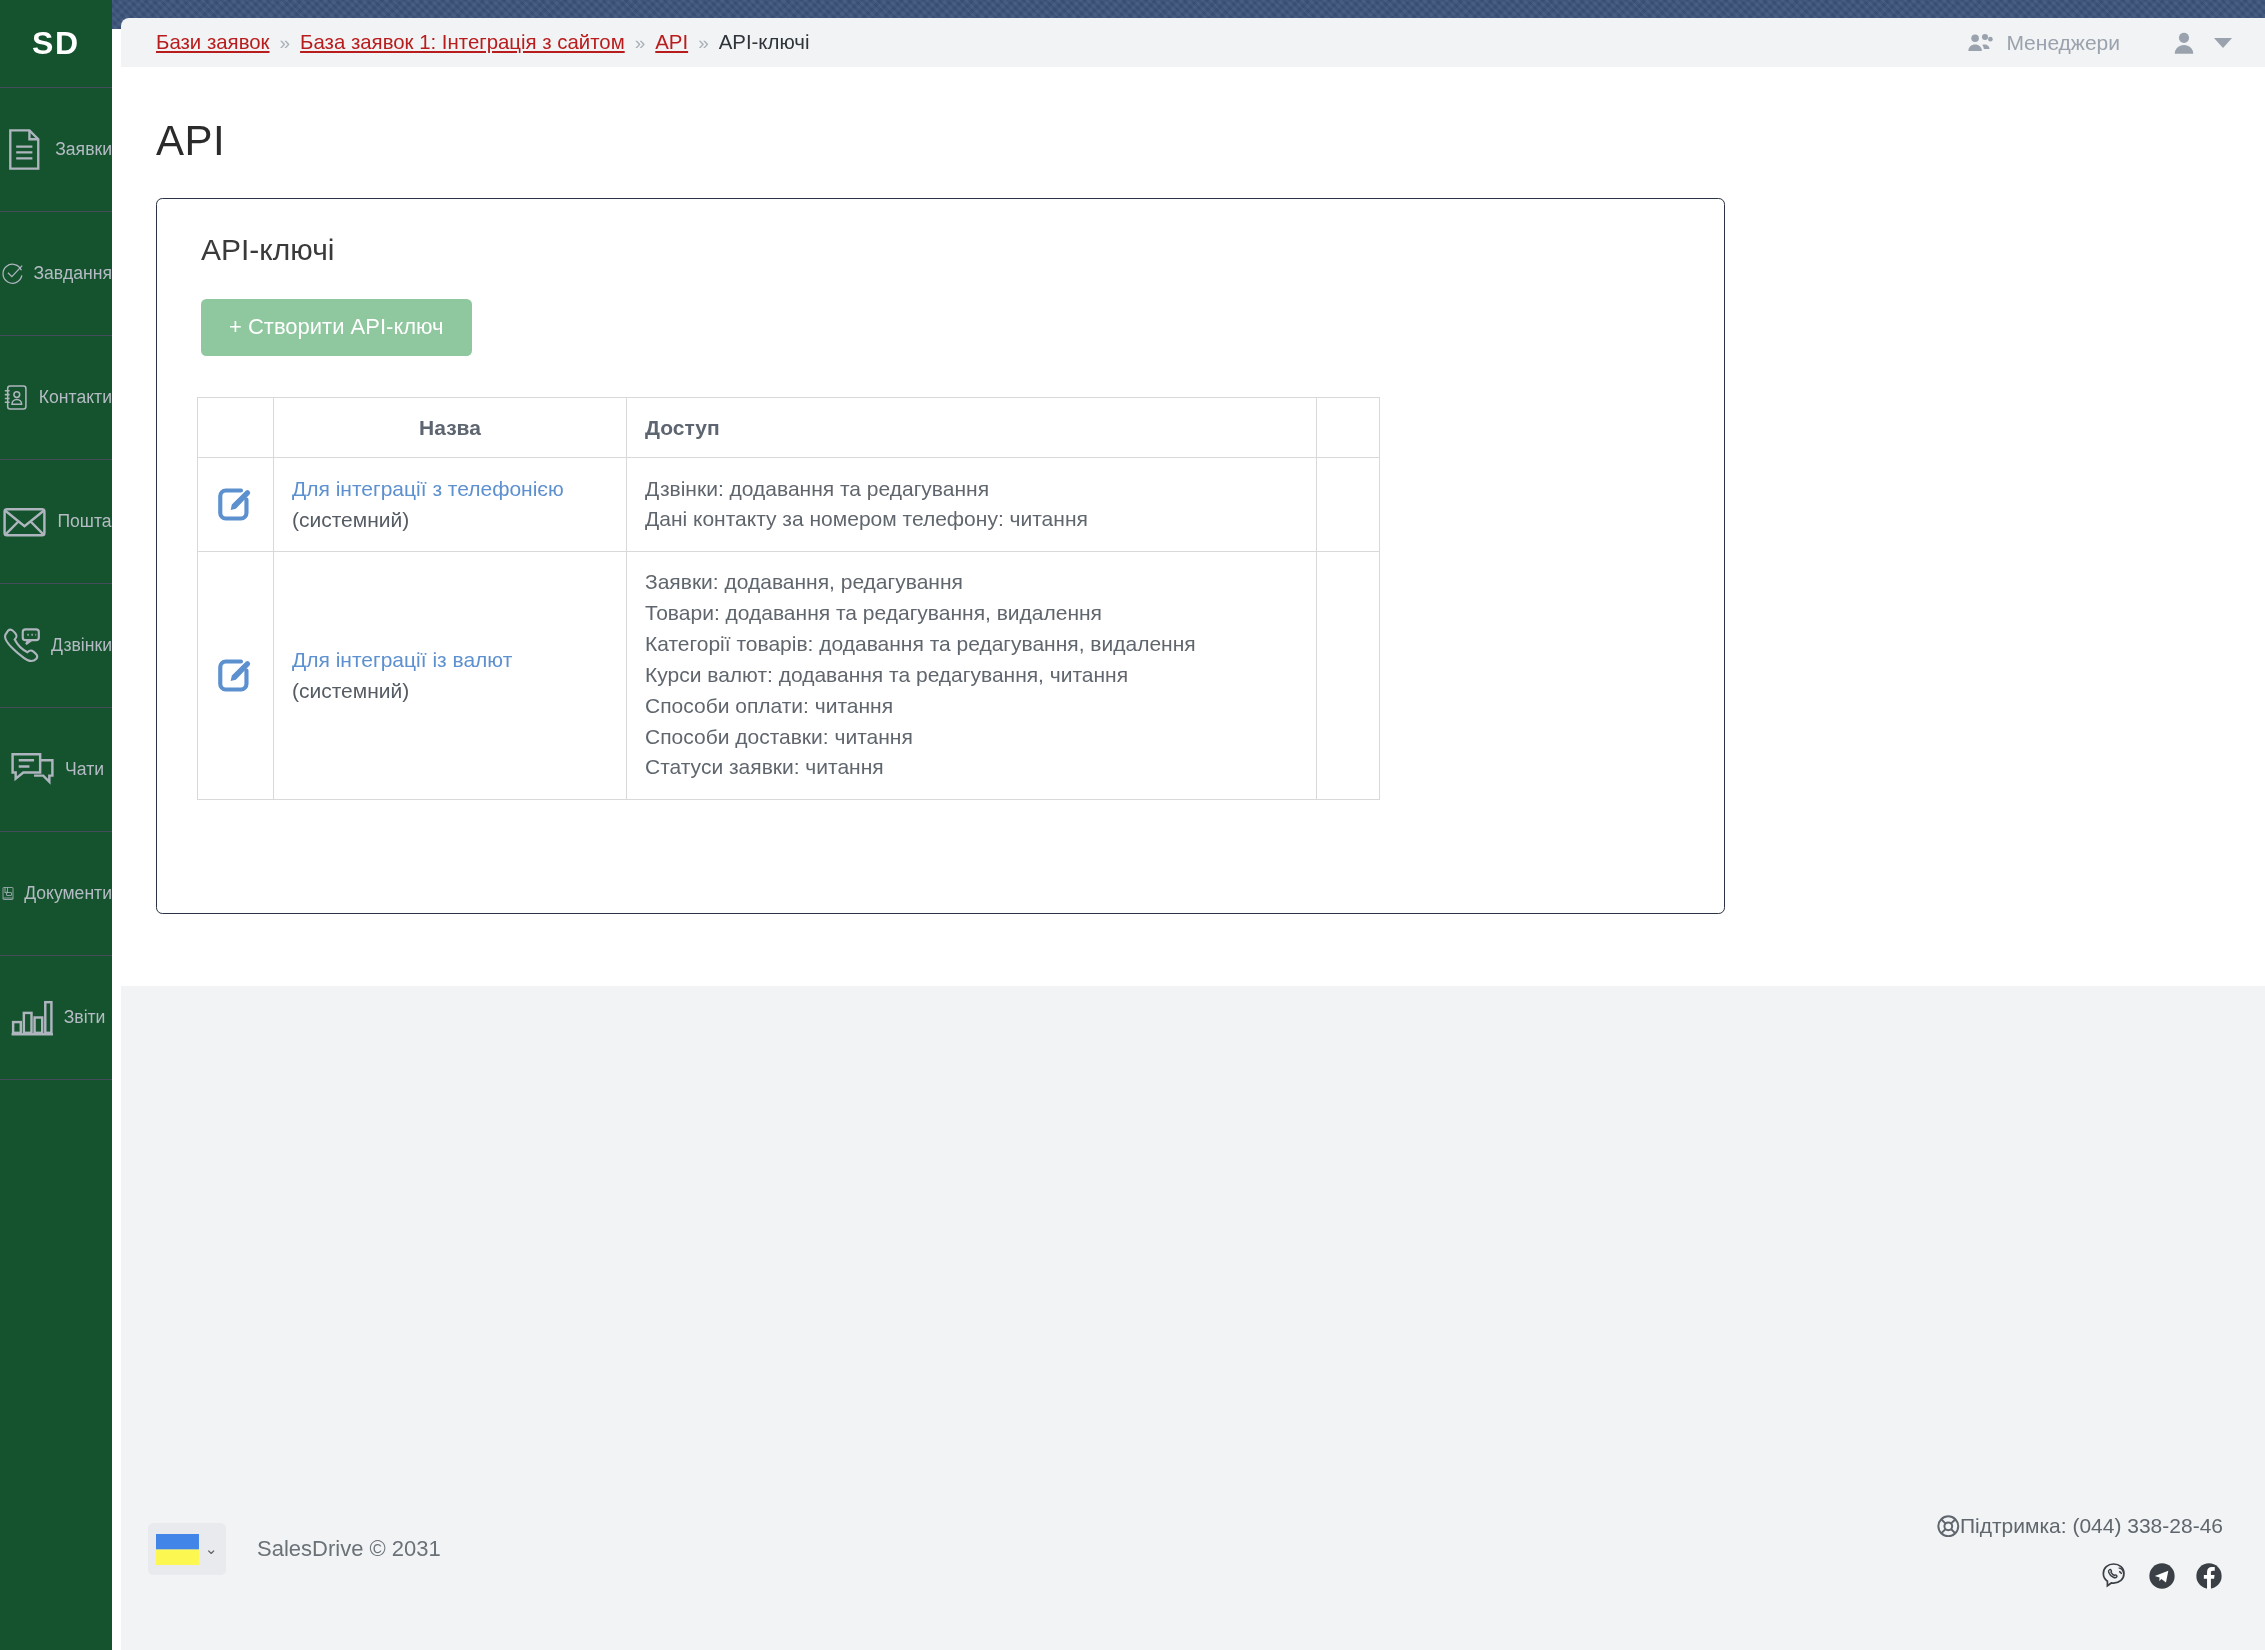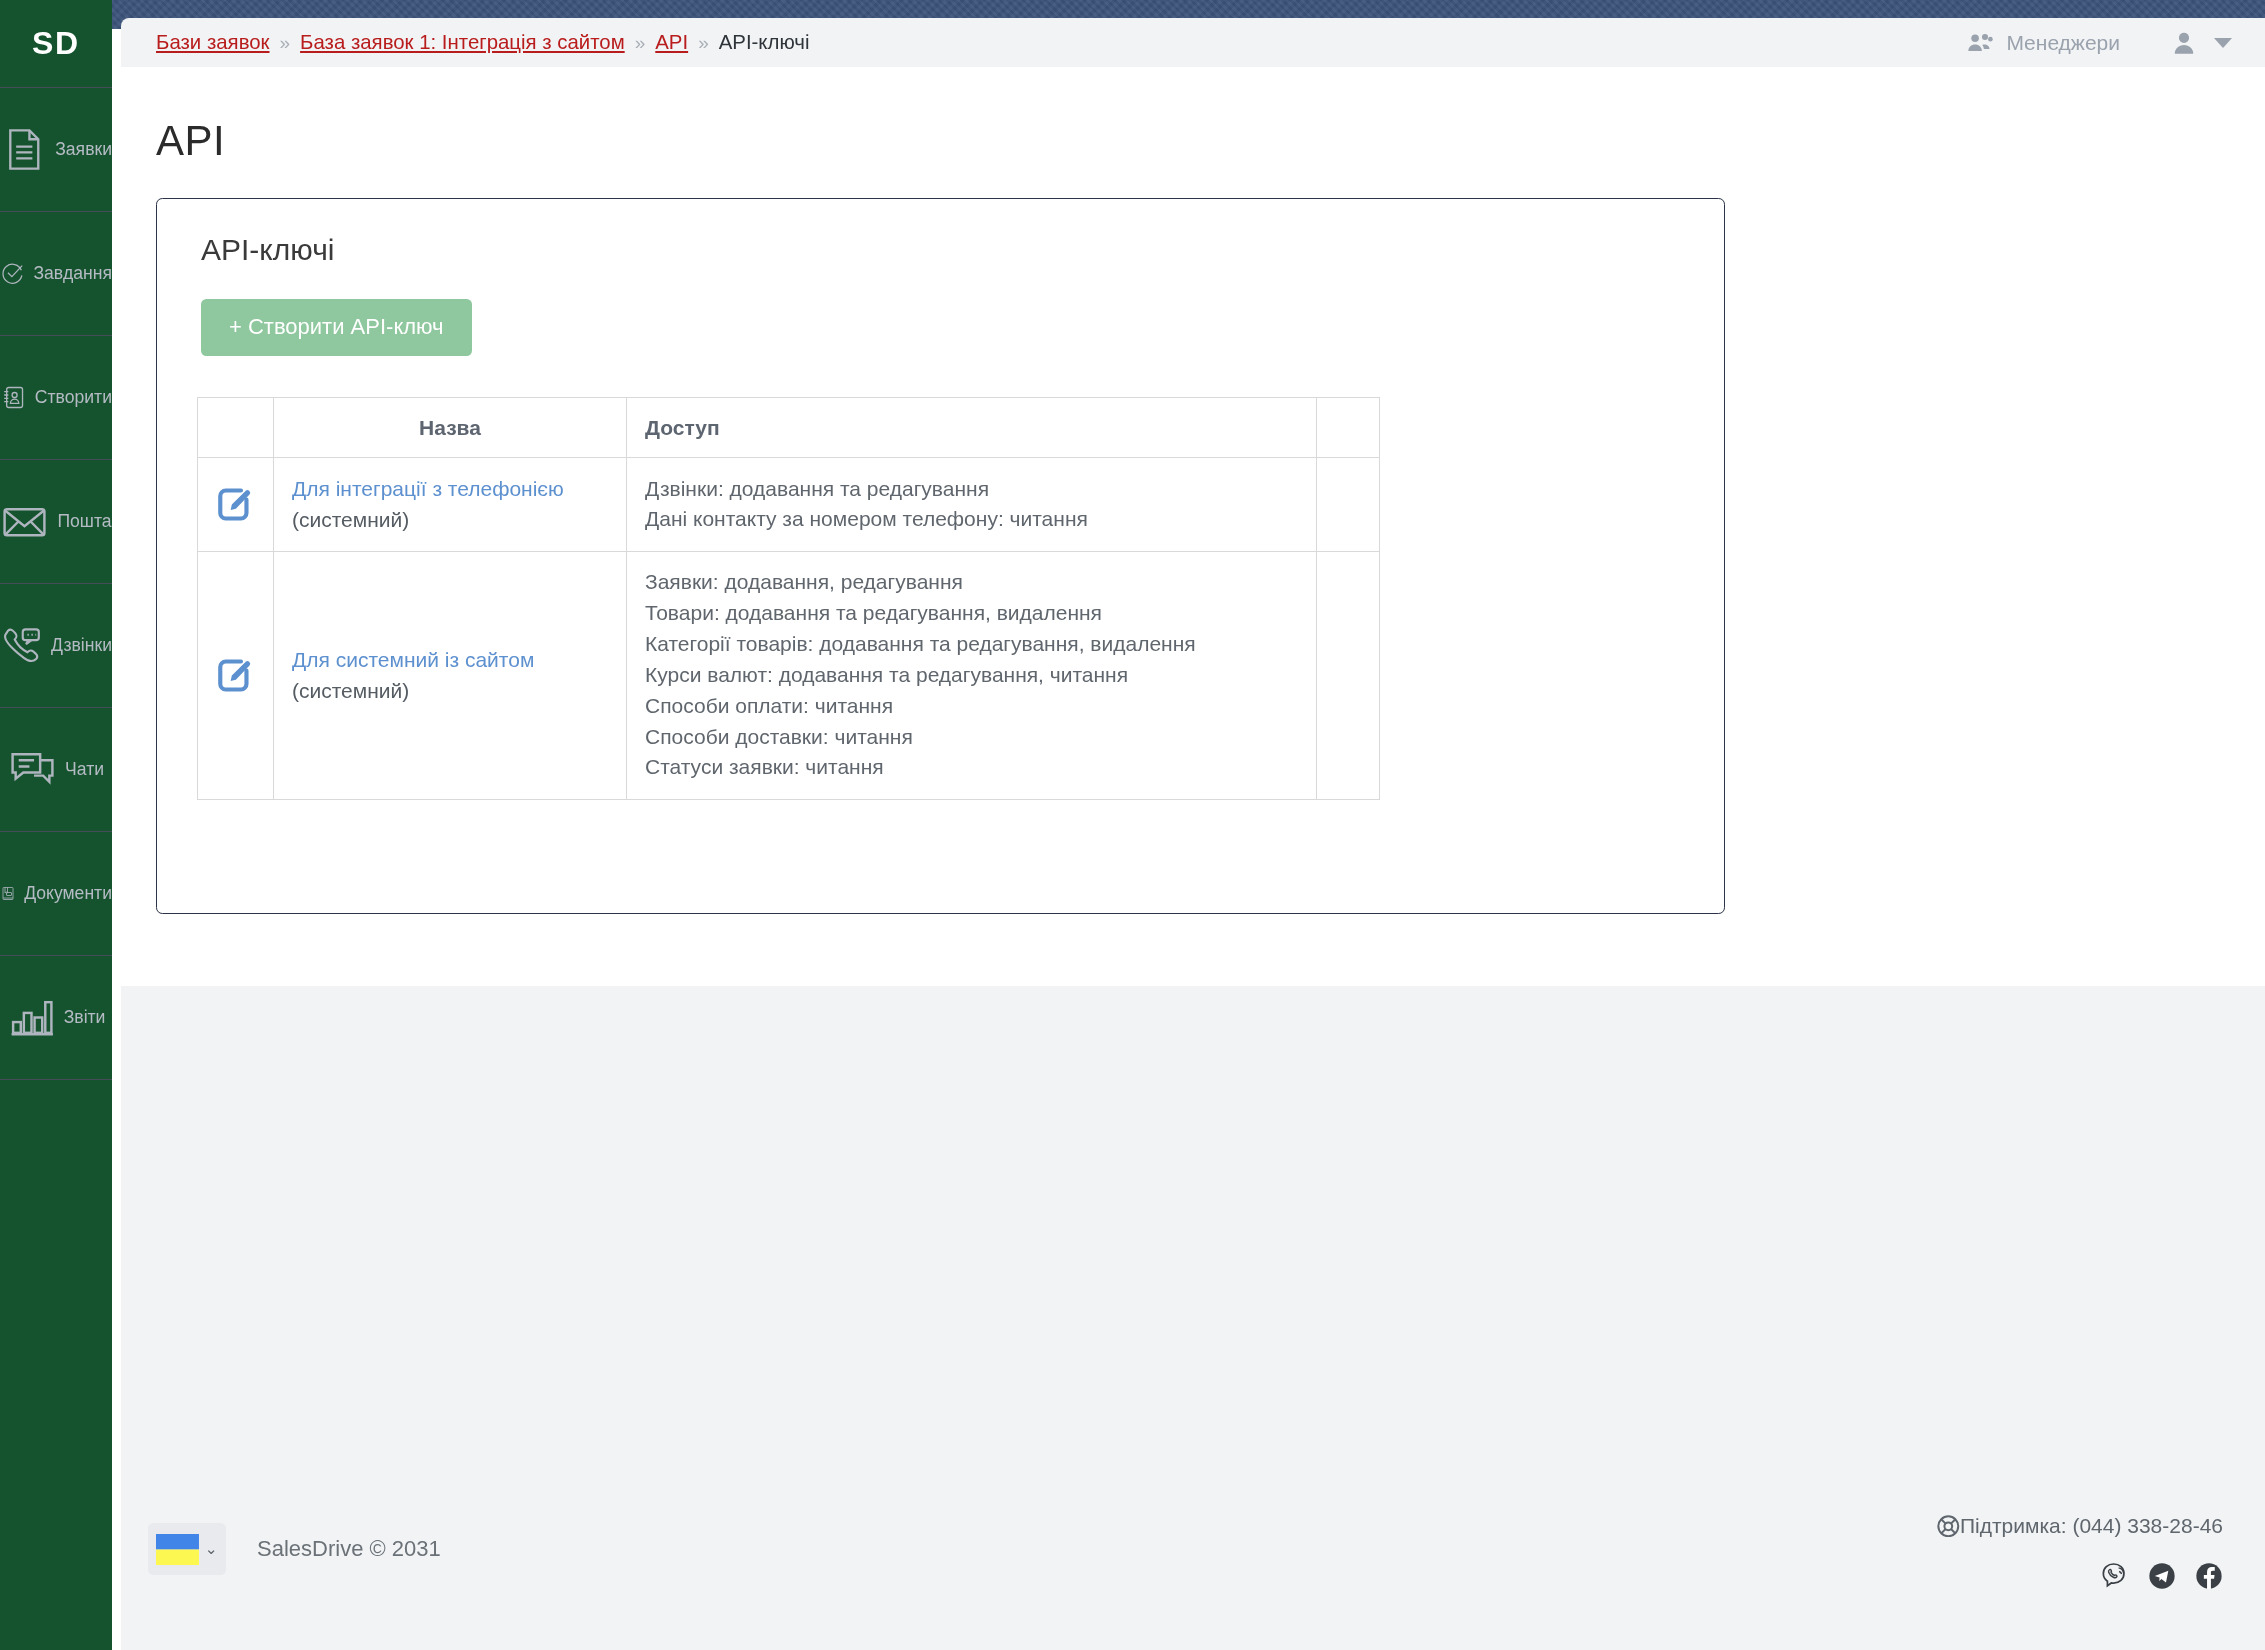--- a/index.html
+++ b/index.html
@@ -218,21 +218,21 @@
 
   <div class="navitem">
     <span class="glyph">
       <svg viewBox="0 0 32 32">
           <rect x="8" y="4" width="19" height="24" rx="2.5"></rect>
           <path d="M5 9h5M5 13h5M5 17h5M5 21h5"></path>
           <circle cx="17.5" cy="13" r="3"></circle>
           <path d="M12.5 23a5 5 0 0 1 10 0z"></path>
         </svg>
     </span>
-    <span class="lbl">Створити</span>
+    <span class="lbl">Контакти</span>
   </div>
 
   <div class="navitem">
     <span class="glyph">
       <svg viewBox="0 0 32 32">
           <rect x="3" y="8" width="26" height="17" rx="1.5"></rect>
           <path d="M3.5 9l12.5 10L28.5 9"></path>
           <path d="M3.5 24.5L12 16M28.5 24.5L20 16"></path>
         </svg>
     </span>
@@ -365,21 +365,21 @@
         <tr>
           <td class="c0">
             <span class="editicon">
               <svg viewBox="0 0 32 32">
                   <path d="M20.5 4.5H8A4.5 4.5 0 0 0 3.5 9v14A4.5 4.5 0 0 0 8 27.5h12.5A4.5 4.5 0 0 0 25 23V12" fill="none" stroke="#5d90cf" stroke-width="3.4" stroke-linecap="round"></path>
                   <path d="M12 20.5l1-4.4L24.4 4.7a2.2 2.2 0 0 1 3.1 3.1L16.3 19.4z" fill="#5d90cf"></path>
                 </svg>
             </span>
           </td>
           <td class="c1">
-            <div class="keyname">Для системний із сайтом</div>
+            <div class="keyname">Для інтеграції із валют</div>
             <div class="keysys">(системний)</div>
           </td>
           <td class="c2">
             <div class="perm">Заявки: додавання, редагування</div>
             <div class="perm">Товари: додавання та редагування, видалення</div>
             <div class="perm">Категорії товарів: додавання та редагування, видалення</div>
             <div class="perm">Курси валют: додавання та редагування, читання</div>
             <div class="perm">Способи оплати: читання</div>
             <div class="perm">Способи доставки: читання</div>
             <div class="perm">Статуси заявки: читання</div>

